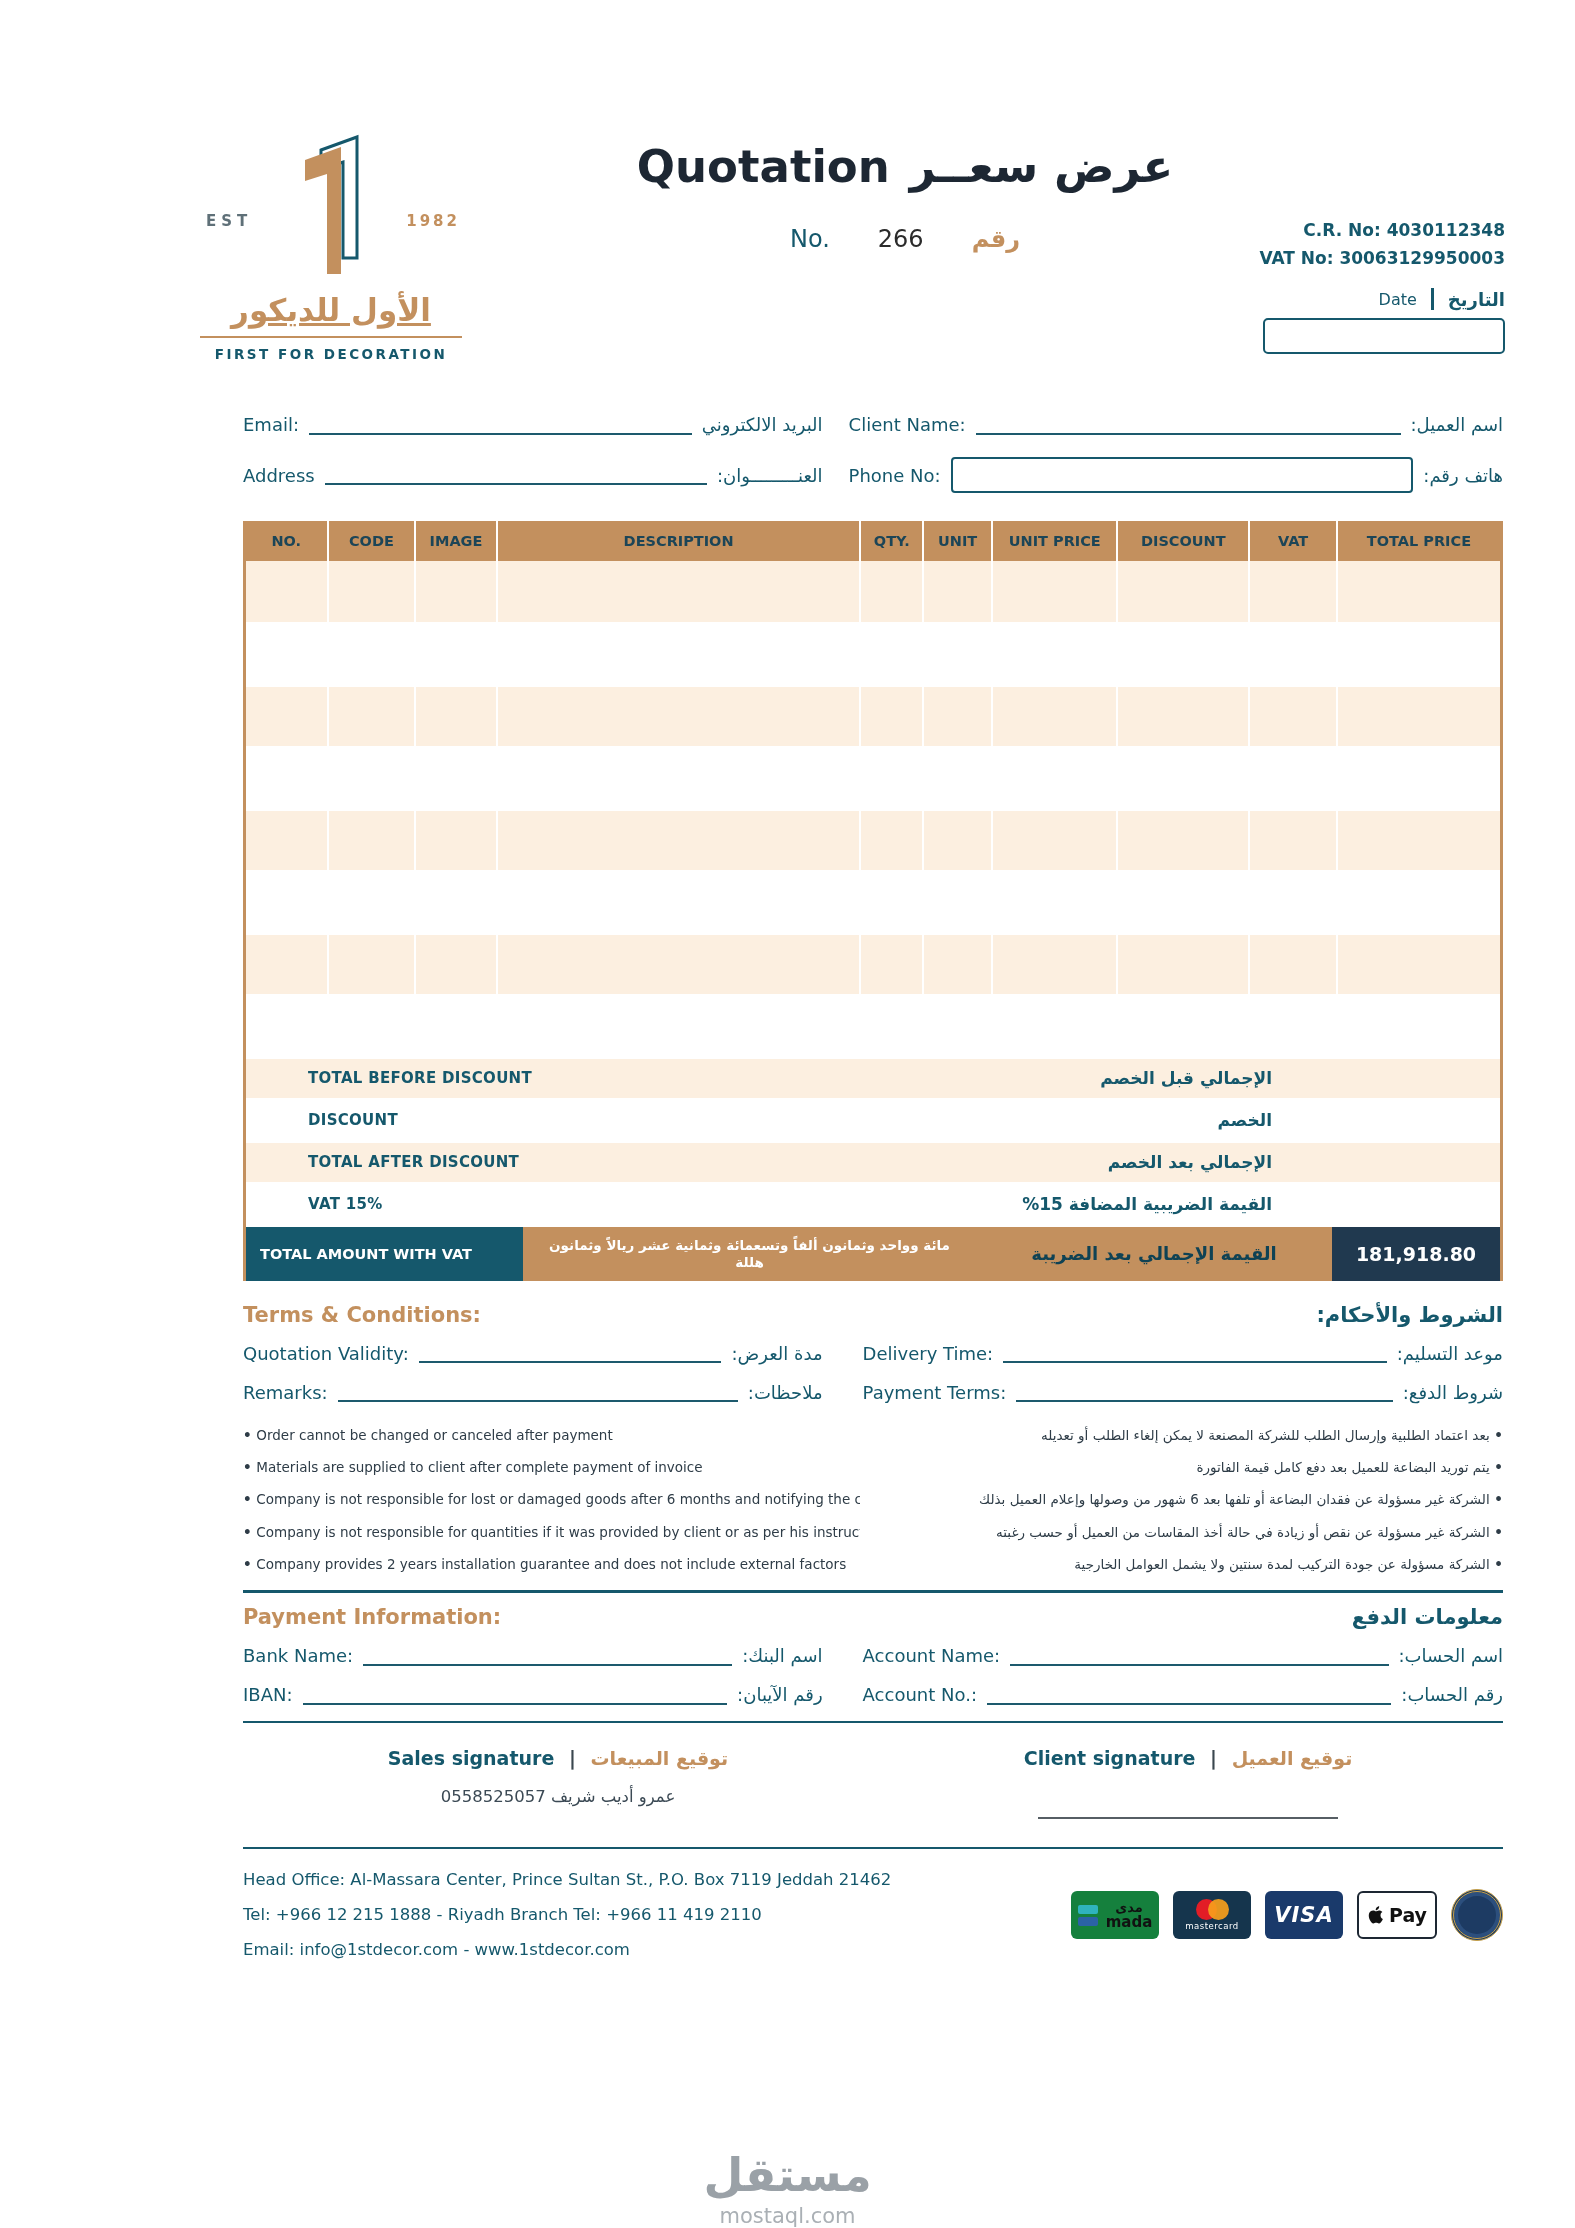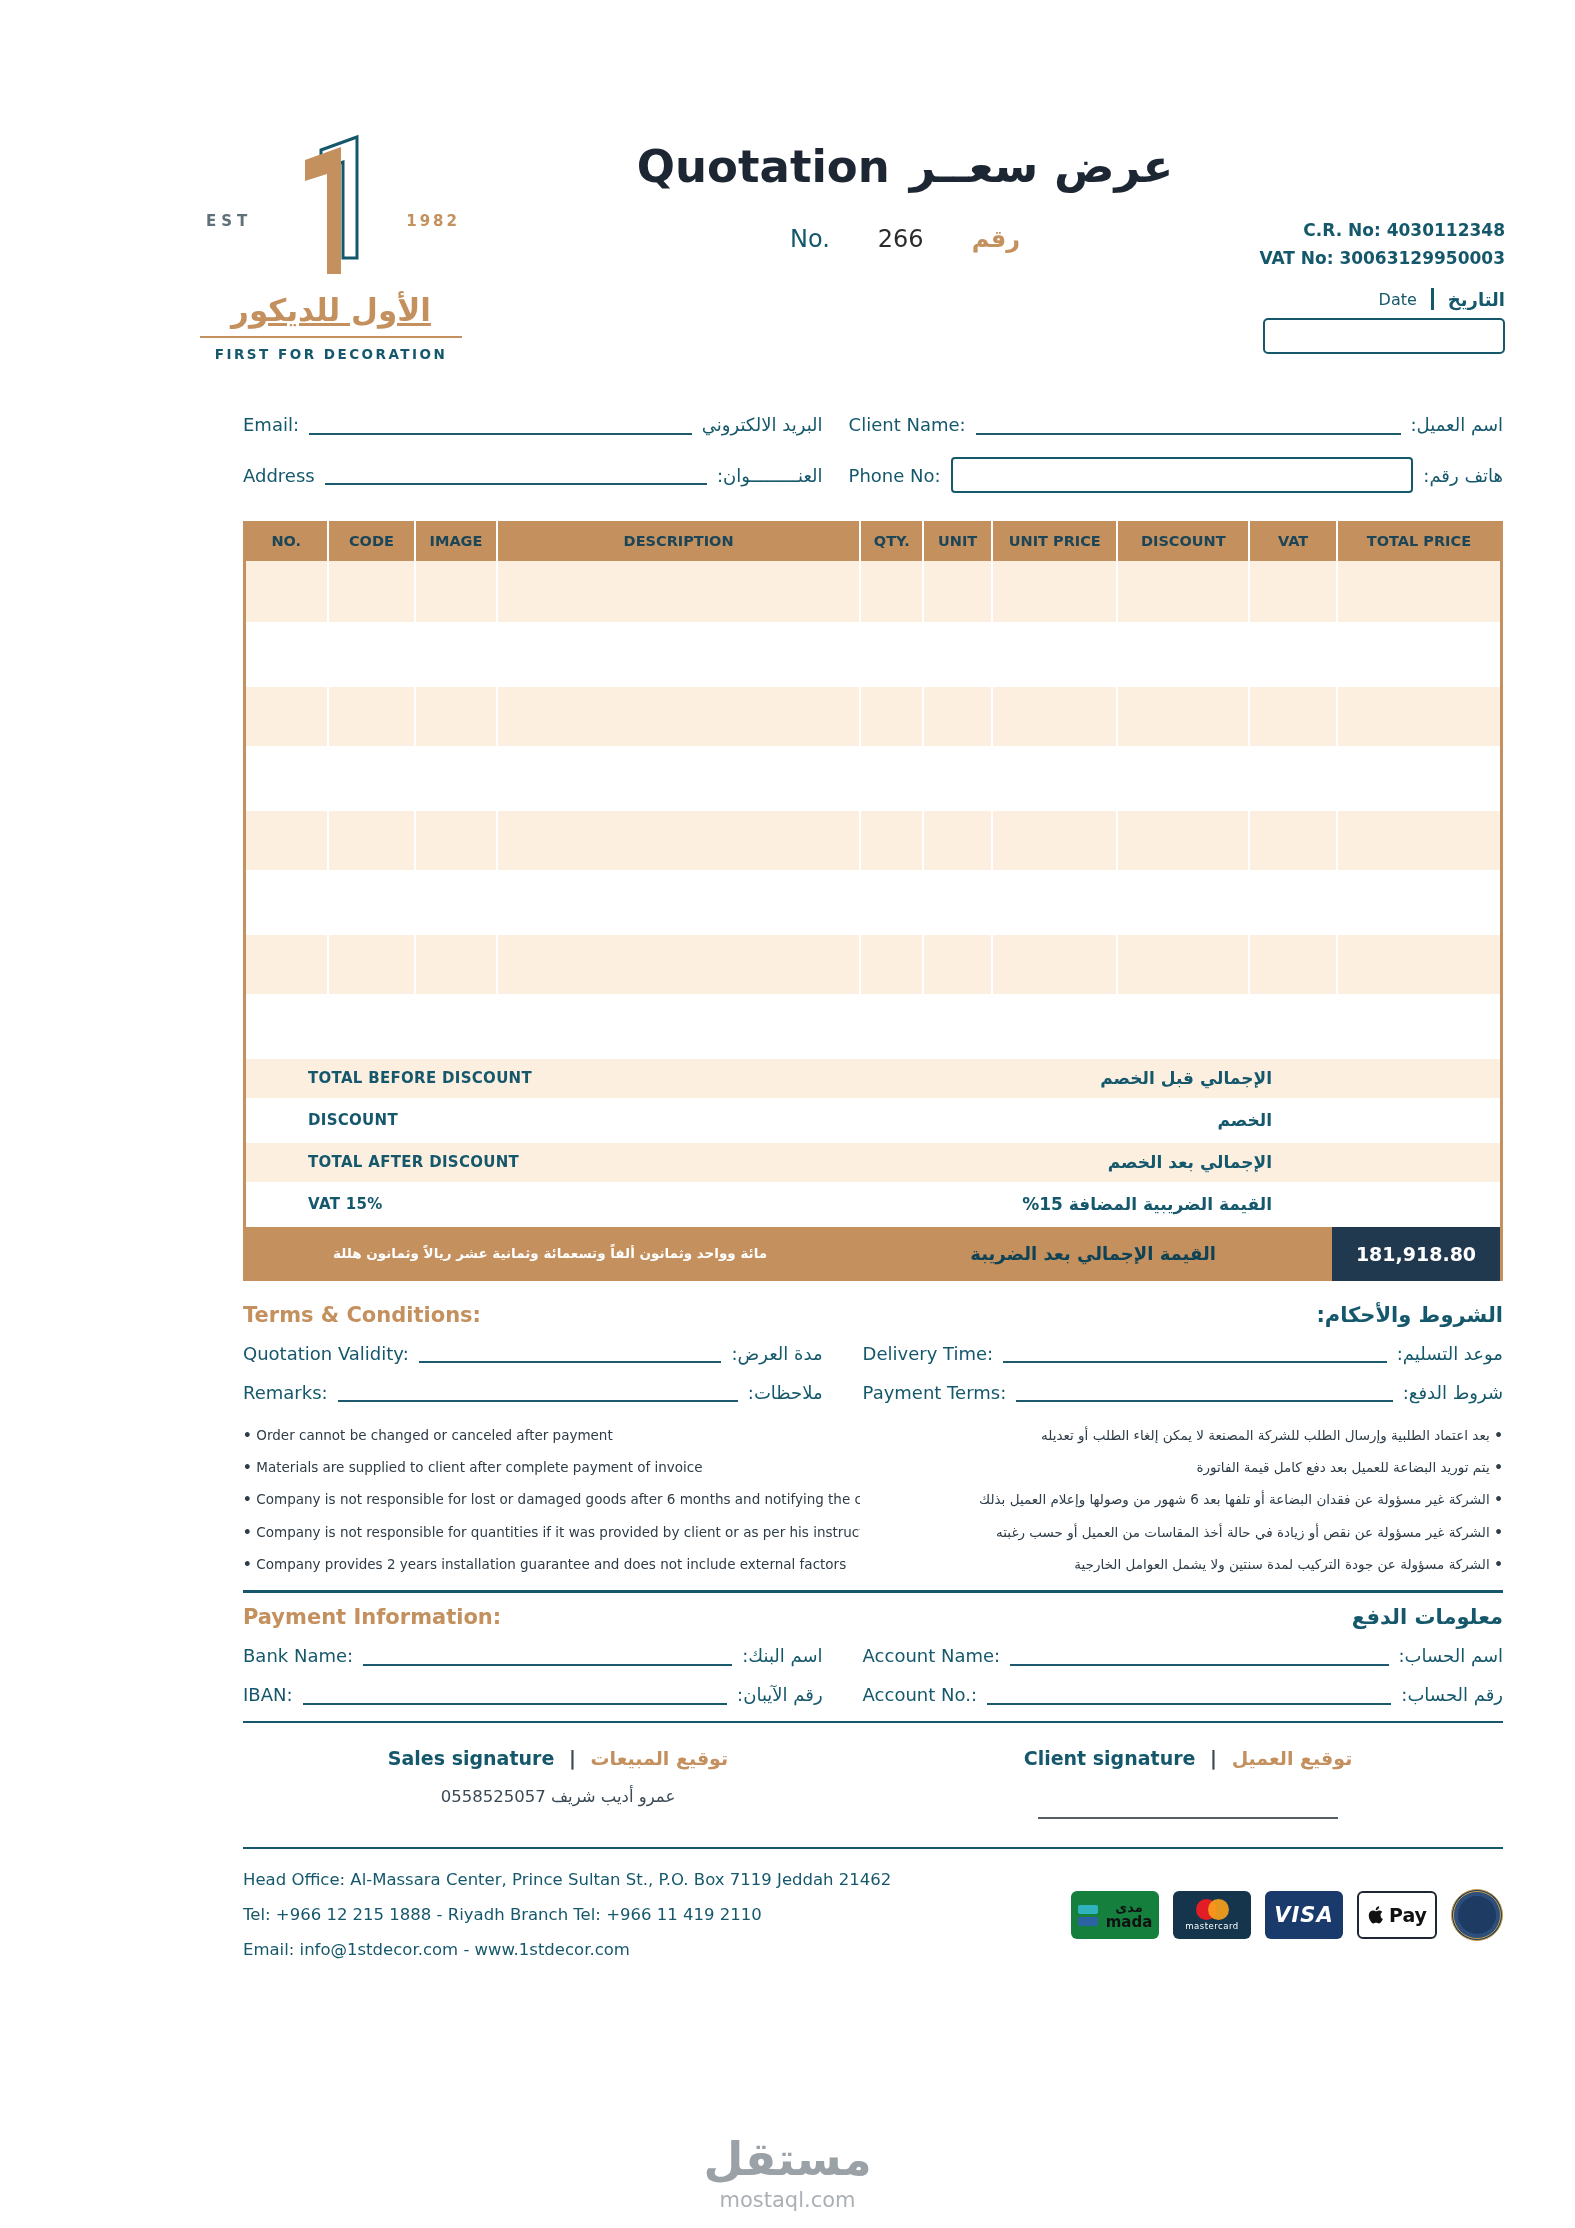--- a/index.html
+++ b/index.html
@@ -113,21 +113,21 @@
   .mc-circles .c2 { background:#f79e1b; margin-left:-9px; opacity:.92; }
   .mc-text { color:#fff; font-size:8.5px; letter-spacing:.5px; }
   .visa { width:78px; background:#1a3a6b; }
   .visa span { color:#fff; font-size:21px; font-weight:bold; font-style:italic; letter-spacing:1px; }
   .apay { width:80px; background:#fff; border:2px solid #1d2733; gap:5px; }
   .apay svg { display:block; }
   .apay span { font-size:19px; font-weight:bold; color:#111; }
   .cert { width:52px; height:52px; border-radius:50%; background:#1d3b63; border:3px double #c9a24a; box-shadow:inset 0 0 0 4px #2c4f7d; }
 
   
-  .watermark { position:absolute; left:0; right:0; bottom:16px; text-align:center; }
+  .watermark { position:absolute; left:0; right:0; bottom:0; text-align:center; }
   .wm-ar { font-size:46px; font-weight:bold; color:#9aa1a7; direction:rtl; }
   .wm-en { font-size:21px; color:#aab0b5; margin-top:2px; }
 </style>
 </head>
 <body>
 
 <div class="page">
 
   <div class="header">
     <div class="logo">
@@ -323,20 +323,21 @@
         <span class="ar">الإجمالي بعد الخصم</span>
         <span class="spacer"></span>
       </div>
       <div class="totals-row even">
         <span class="en">VAT 15%</span>
         <span class="ar">القيمة الضريبية المضافة 15%</span>
         <span class="spacer"></span>
       </div>
 
       <div class="grand">
+        <div class="grand-en">TOTAL AMOUNT WITH VAT</div>
         <div class="grand-mid">
           <div class="grand-words">مائة وواحد وثمانون ألفاً وتسعمائة وثمانية عشر ريالاً وثمانون هللة</div>
           <div class="grand-ar">القيمة الإجمالي بعد الضريبة</div>
         </div>
         <div class="grand-amount">181,918.80</div>
       </div>
     </div>
 
     <div class="section-title-row">
       <span class="sec-en">Terms &amp; Conditions:</span>

